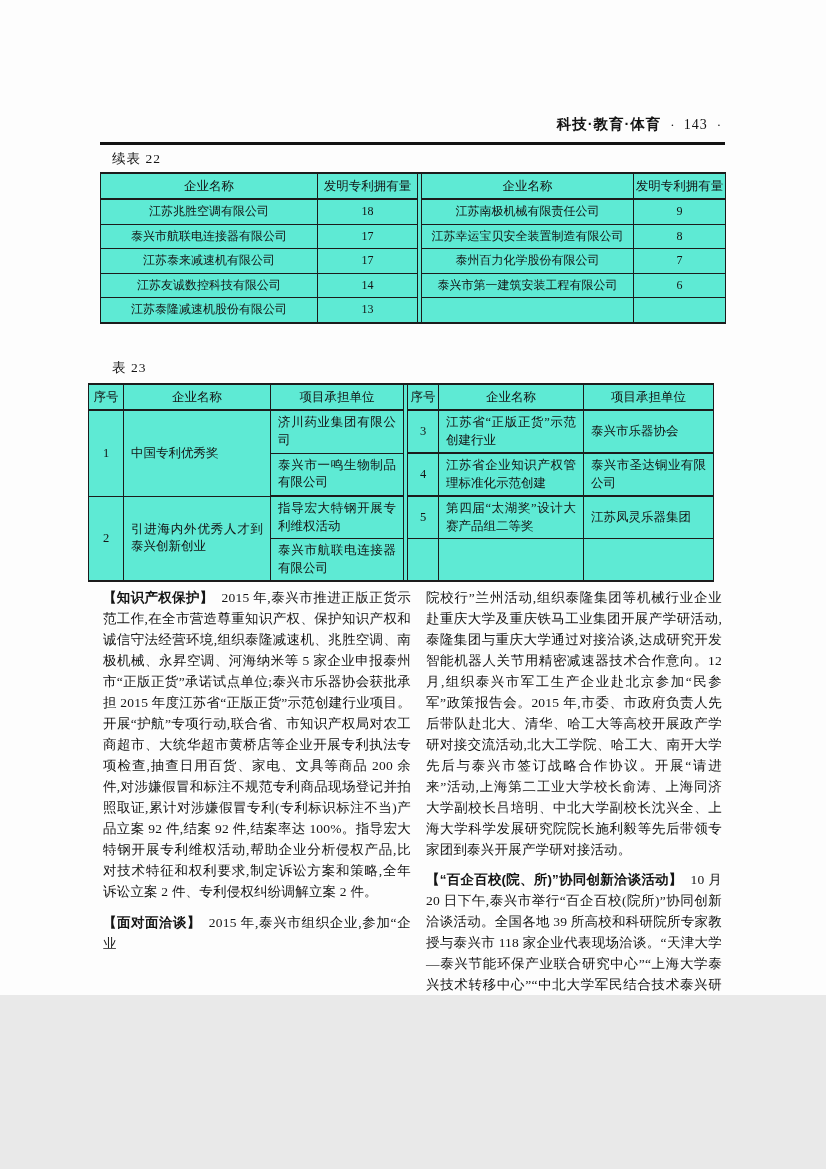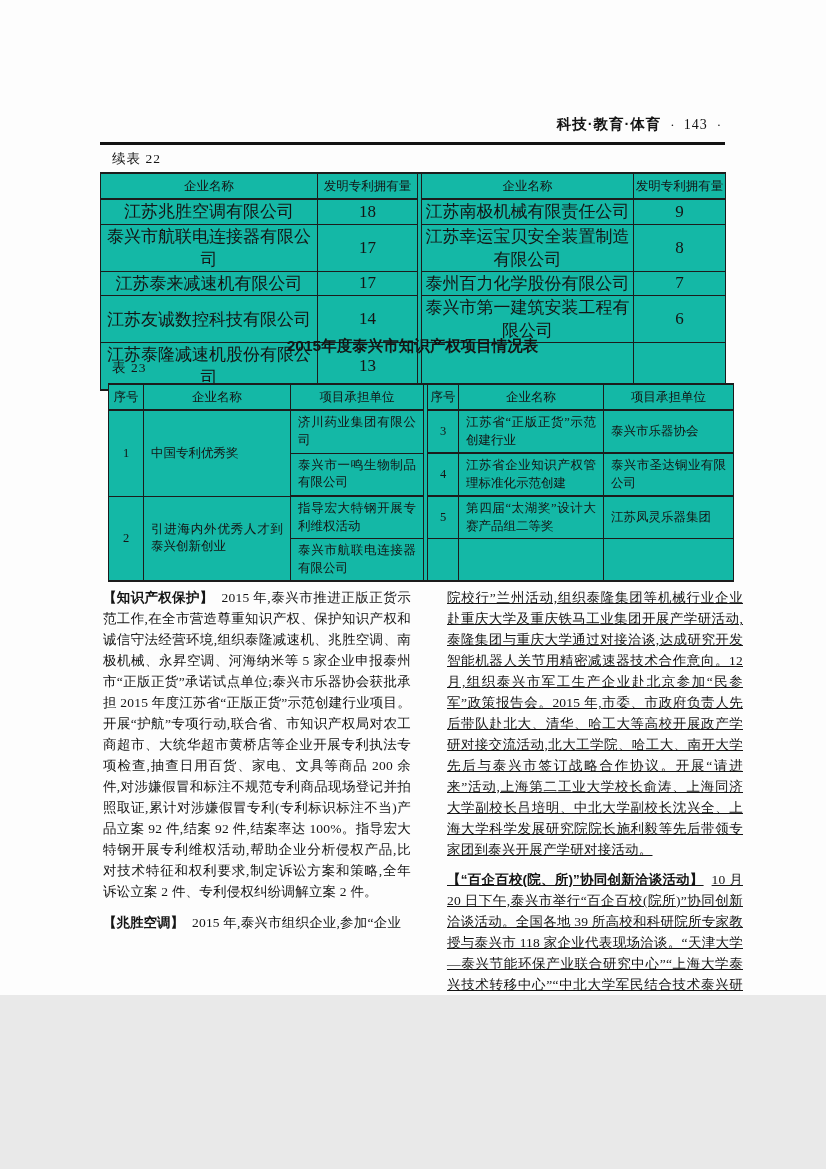--- a/index.html
+++ b/index.html
@@ -16,42 +16,42 @@
   .hdr .num { font-size:14px; letter-spacing:1px; }
   .rule { position:absolute; left:100px; top:142px; width:625px; height:3px; background:#121212; }
 
   
   .cap { position:absolute; font-size:13.5px; letter-spacing:1px; }
   .t22cap { left:112px; top:150px; }
   .t23cap { left:112px; top:359px; }
   .t23title { position:absolute; left:100px; top:336px; width:625px; text-align:center;
               font-family:"Liberation Sans","DejaVu Sans",sans-serif; font-weight:700; font-size:15.5px; }
 
-  table { border-collapse:collapse; position:absolute; table-layout:fixed; background:#14b8a6; }
+  table { border-collapse:collapse; position:absolute; table-layout:fixed; background:#5eead4; }
   td,th { overflow:hidden; }
   .t22 { left:100px; top:172px; width:625px; border:1px solid #1c1c1c; border-top-width:2.5px; border-bottom-width:2.5px; }
   .t22 th { font-weight:normal; font-size:12.5px; height:22px; border:1px solid #1c1c1c; border-bottom-width:2px; text-align:center; }
-  .t22 td { font-size:17px; height:23.5px; border:1px solid #1c1c1c; text-align:center; padding:0 2px; }
+  .t22 td { font-size:12px; height:23.5px; border:1px solid #1c1c1c; text-align:center; padding:0 2px; }
 
-  .t23 { left:108px; top:383px; width:625px; border:1px solid #1c1c1c; border-top-width:2.5px; border-bottom-width:2.5px;padding-left:44px; }
+  .t23 { left:88px; top:383px; width:625px; border:1px solid #1c1c1c; border-top-width:2.5px; border-bottom-width:2.5px;padding-left:44px; }
   .t23 th { font-weight:normal; font-size:12.5px; height:22px; border:1px solid #1c1c1c; border-bottom-width:2px; text-align:center; }
   .t23 td { font-size:12.5px; border:1px solid #1c1c1c; padding:3px 7px; vertical-align:middle;
             text-align:justify; line-height:17.5px; }
   .t23 td.no { text-align:center; padding:0; }
   .t23 td.bb2 { border-bottom-width:2px; }
   tr.h41 td { height:34px; }
   tr.h38 td { height:31px; }
   tr.h40 td { height:33px; }
 
   .vdiv { width:4px; padding:0; border-left:1px solid #1c1c1c; border-right:1px solid #1c1c1c;
           border-top:none; border-bottom:none; }
 
   
   .colL { position:absolute; left:100px; top:584px; width:314px; }
-  .colR { position:absolute; left:444px; top:584px; width:302px;text-decoration:underline; }
+  .colR { position:absolute; left:423px; top:584px; width:302px; }
   .colL p, .colR p { margin:3px; font-size:13.5px; line-height:21px; text-align:justify; letter-spacing:0.2px; }
   .phead { font-family:"Liberation Sans","DejaVu Sans",sans-serif; font-weight:700; font-size:13.5px; margin-right:8px; letter-spacing:0; }
   .secheading { text-align:center; font-size:19px; letter-spacing:7px; margin:8px 0 10px 0; font-weight:500; }
   .colL p + p { margin-top:10px; }
   .colR p + p { margin-top:9px; }
 </style>
 </head>
 <body>
 
 <div class="page">
@@ -108,21 +108,20 @@
     </tr>
     <tr>
       <td>江苏泰隆减速机股份有限公司</td>
       <td>13</td>
       <td></td>
       <td></td>
     </tr>
   </tbody>
     </table>
 
-  <div class="t23title">2015年度泰兴市知识产权项目情况表</div>
   <div class="cap t23cap">表 23</div>
 
   <table class="t23">
     <colgroup>
       <col style="width:35px">
         <col style="width:147px">
         <col style="width:133px">
         <col style="width:4px">
       <col style="width:31px">
         <col style="width:145px">
@@ -167,21 +166,21 @@
       <td></td>
     </tr>
   </tbody>
     </table>
 
   <div class="colL">
     <p>
       <span class="phead">【知识产权保护】</span><span>2015 年,泰兴市推进正版正货示范工作,在全市营造尊重知识产权、保护知识产权和诚信守法经营环境,组织泰隆减速机、兆胜空调、南极机械、永昇空调、河海纳米等 5 家企业申报泰州市“正版正货”承诺试点单位;泰兴市乐器协会获批承担 2015 年度江苏省“正版正货”示范创建行业项目。开展“护航”专项行动,联合省、市知识产权局对农工商超市、大统华超市黄桥店等企业开展专利执法专项检查,抽查日用百货、家电、文具等商品 200 余件,对涉嫌假冒和标注不规范专利商品现场登记并拍照取证,累计对涉嫌假冒专利(专利标识标注不当)产品立案 92 件,结案 92 件,结案率达 100%。指导宏大特钢开展专利维权活动,帮助企业分析侵权产品,比对技术特征和权利要求,制定诉讼方案和策略,全年诉讼立案 2 件、专利侵权纠纷调解立案 2 件。</span>
     </p>
     <p>
-      <span class="phead">【兆胜空调】</span><span>2015 年,泰兴市组织企业,参加“企业</span>
+      <span class="phead">【面对面洽谈】</span><span>2015 年,泰兴市组织企业,参加“企业</span>
     </p>
   </div>
 
   <div class="colR">
     <p>
       <span>院校行”兰州活动,组织泰隆集团等机械行业企业赴重庆大学及重庆铁马工业集团开展产学研活动,泰隆集团与重庆大学通过对接洽谈,达成研究开发智能机器人关节用精密减速器技术合作意向。12 月,组织泰兴市军工生产企业赴北京参加“民参军”政策报告会。2015 年,市委、市政府负责人先后带队赴北大、清华、哈工大等高校开展政产学研对接交流活动,北大工学院、哈工大、南开大学先后与泰兴市签订战略合作协议。开展“请进来”活动,上海第二工业大学校长俞涛、上海同济大学副校长吕培明、中北大学副校长沈兴全、上海大学科学发展研究院院长施利毅等先后带领专家团到泰兴开展产学研对接活动。</span>
     </p>
     <p>
       <span class="phead">【“百企百校(院、所)”协同创新洽谈活动】</span><span>10 月 20 日下午,泰兴市举行“百企百校(院所)”协同创新洽谈活动。全国各地 39 所高校和科研院所专家教授与泰兴市 118 家企业代表现场洽谈。“天津大学—泰兴节能环保产业联合研究中心”“上海大学泰兴技术转移中心”“中北大学军民结合技术泰兴研究院”“安徽省工业设计中心泰兴分中心” 等科技平台项目揭牌;在“先进制造”“航天科技军转民技术”和“化工新材料”三个分会场上, 专家教授与企业代表双向发布信息,面对面洽谈,达成 32 个合作意向。</span>
     </p>

